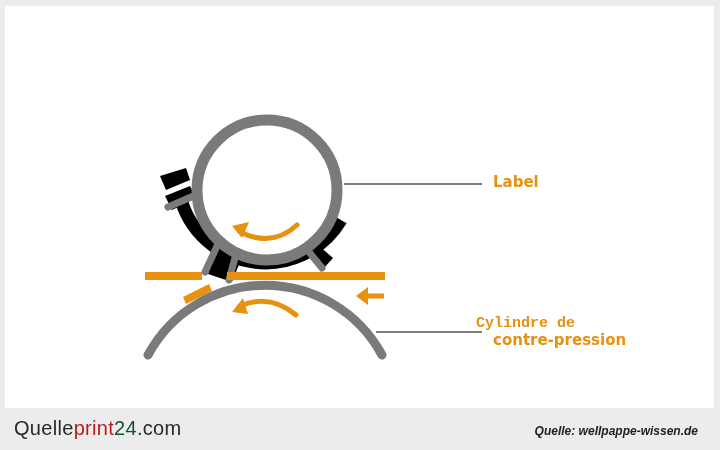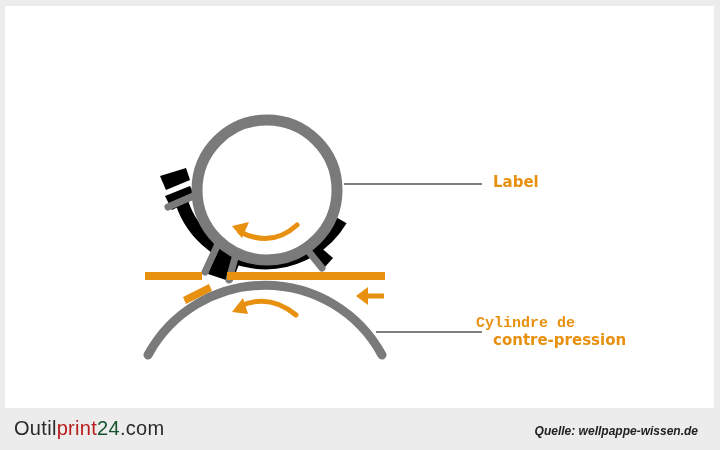--- a/index.html
+++ b/index.html
@@ -93,14 +93,14 @@
   </g>
 
   <line x1="344" y1="184" x2="482" y2="184" stroke="#555" stroke-width="1.5"></line>
   <line x1="376" y1="332" x2="482" y2="332" stroke="#555" stroke-width="1.5"></line>
 </svg>
 
 <div class="label" style="left:493px; top:170px;">Label</div>
 <div class="label" style="left:476px; top:312px;font-family:Liberation Mono, monospace;">Cylindre de</div>
 <div class="label" style="left:493px; top:328px;">contre-pression</div>
 
-<div class="footer-logo"><span>Outil</span><span class="bold">print</span><span class="num">24</span><span>.com</span></div>
+<div class="footer-logo"><span>Quelle</span><span class="bold">print</span><span class="num">24</span><span>.com</span></div>
 <div class="footer-source">Quelle: wellpappe-wissen.de</div>
 
 </body></html>

